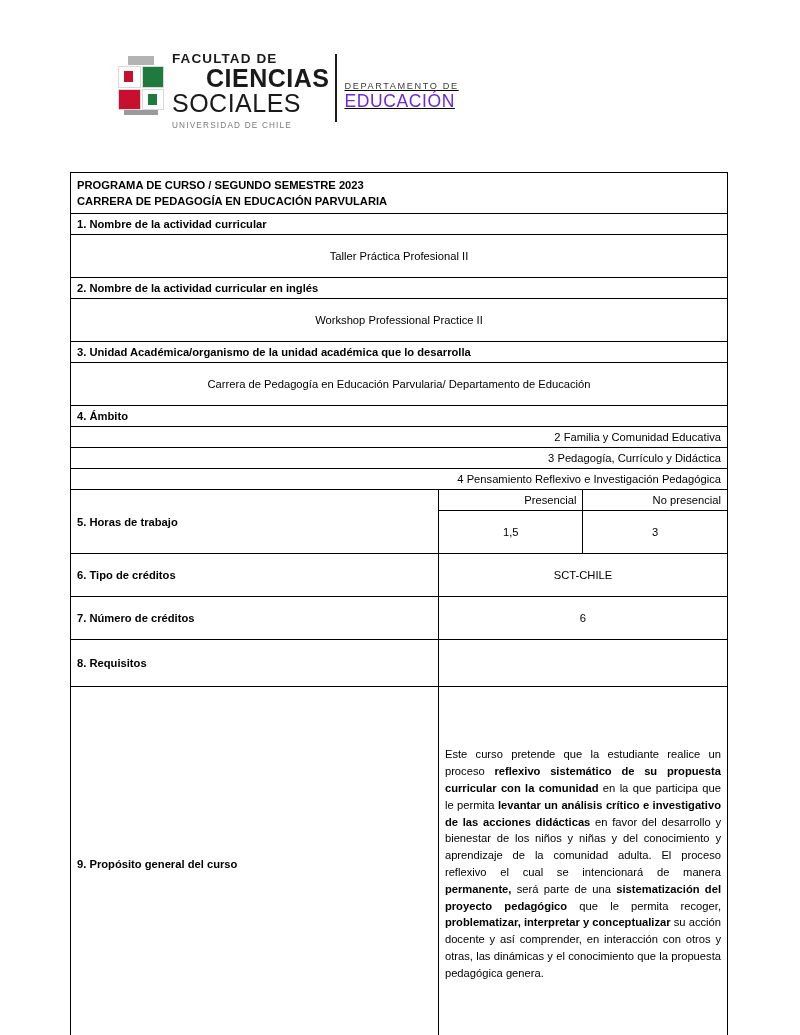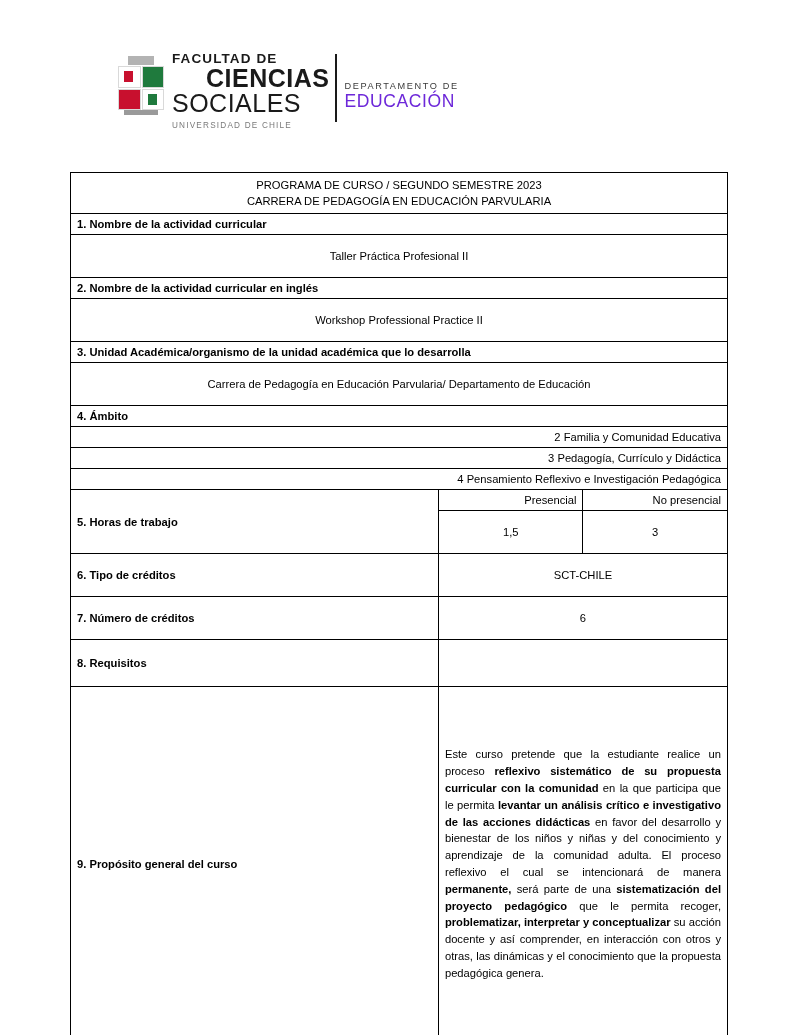--- a/index.html
+++ b/index.html
@@ -125,20 +125,21 @@
     margin-top: 4px;
   }
   .wm-divider {
     width: 2px;
     background: #1a1a1a;
     margin: 2px 7px 10px 0;
   }
   .wordmark-right {
     align-self: center;
     padding-top: 8px;
+    text-decoration: underline;
   }
   .wm-departamento {
     font-size: 9.2px;
     letter-spacing: 1.6px;
     color: #3a3a3a;
     line-height: 1.2;
   }
   .wm-educacion {
     font-size: 17.5px;
     letter-spacing: 0.6px;
@@ -155,22 +156,22 @@
     border-collapse: collapse;
     table-layout: fixed;
   }
   .doc-table td {
     border: 1px solid #000000;
     padding: 4px 6px;
     font-size: 11.2px;
     vertical-align: middle;
   }
   .hdr {
-    text-align: center;
-    font-weight: normal;
+    text-align: left;
+    font-weight: bold;
     line-height: 1.45;
     padding: 6px 6px 6px 6px;
   }
   .row-label {
     font-weight: bold;
     font-size: 11.2px;
     text-align: left;
   }
   .row-value-center {
     text-align: center;

